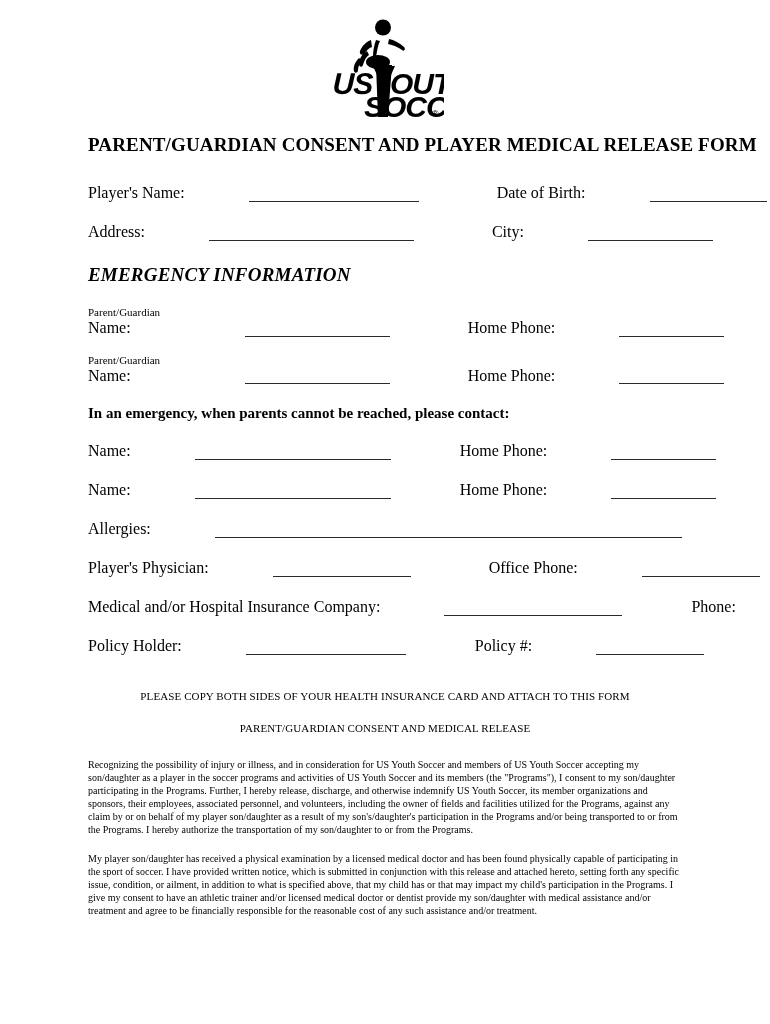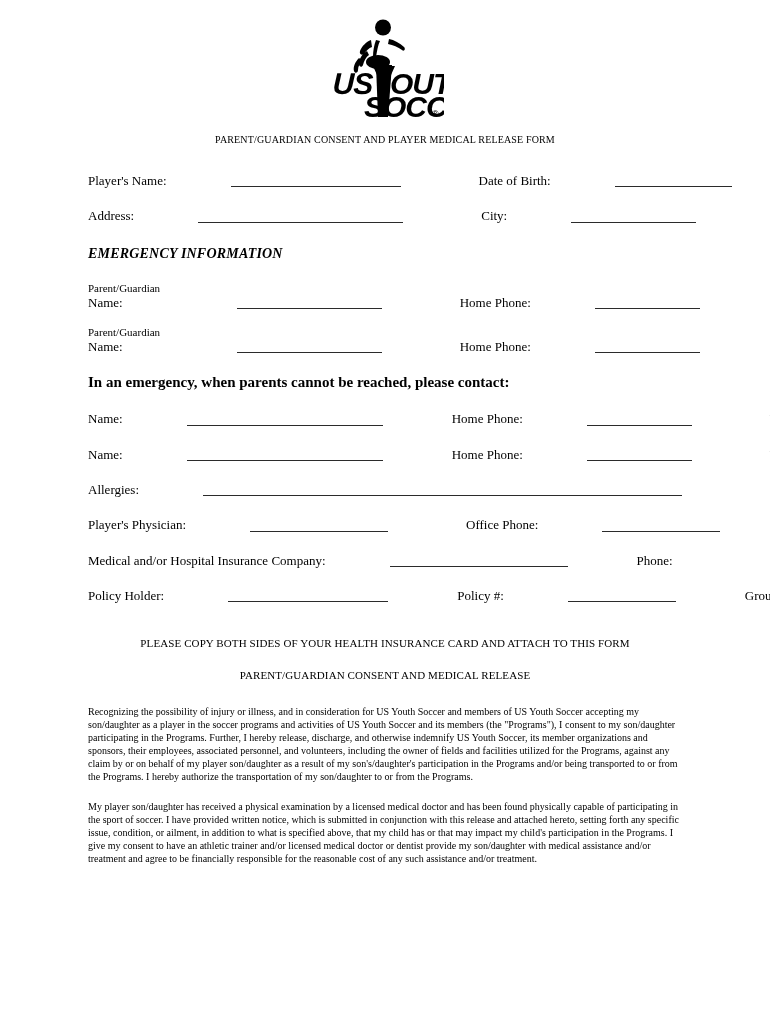--- a/index.html
+++ b/index.html
@@ -29,33 +29,33 @@
     padding-top: 18px;
     display: flex;
     justify-content: center;
     align-items: flex-start;
   }
   .logo-svg { display: block; }
 
   
   .doc-title {
     text-align: center;
-    font-weight: normal;
-    font-size: 10px;
+    font-weight: bold;
+    font-size: 19px;
     letter-spacing: 0.15px;
     margin-top: 16px;
     margin-bottom: 0;
     white-space: nowrap;
   }
 
   
   .frow {
     display: flex;
     align-items: baseline;
-    font-size: 13px;
+    font-size: 16px;
     line-height: 1.18;
     white-space: nowrap;
     gap: 28px;
   }
   .lbl { flex: 0 0 auto; }
   .gap { flex: 0 0 auto; }
   
   .ul {
     flex: 0 0 auto;
     border-bottom: 1px solid #2b2b2b;
@@ -64,21 +64,21 @@
     margin-bottom: 1px;
   }
   .ul.grow { flex: 1 1 auto; }
   .sp2 { width: 8px; flex: 0 0 auto; }
   .sp3 { width: 13px; flex: 0 0 auto; }
   .sp5 { width: 22px; flex: 0 0 auto; }
 
   .section-head {
     font-weight: bold;
     font-style: italic;
-    font-size: 14px;
+    font-size: 19px;
     letter-spacing: 0.2px;
   }
   .bold-line {
     font-weight: bold;
     font-size: 15px;
   }
 
   .stack-label {
     font-size: 11px;
     line-height: 1.18;

